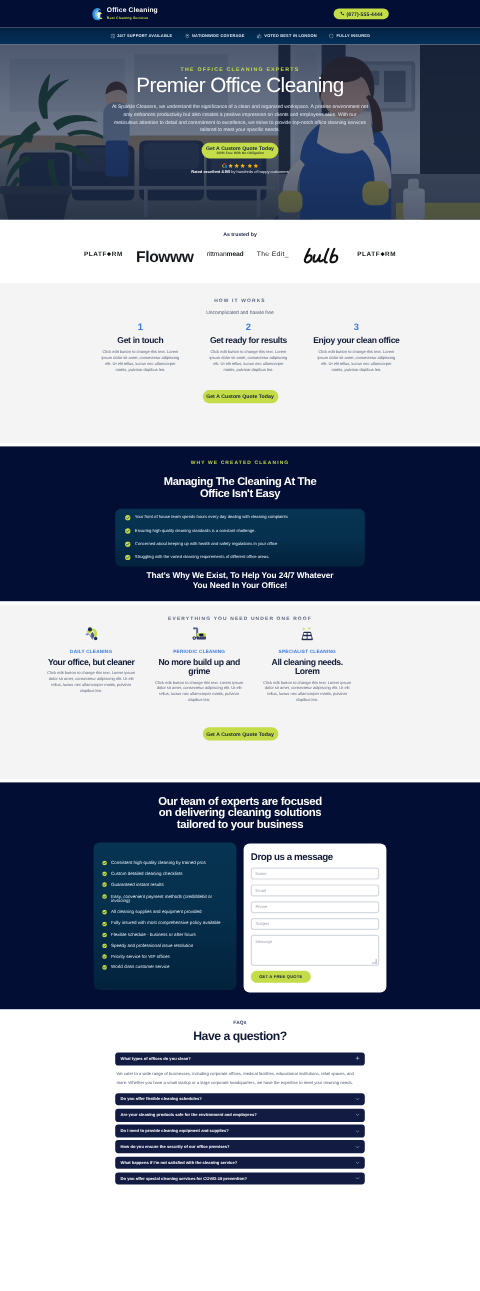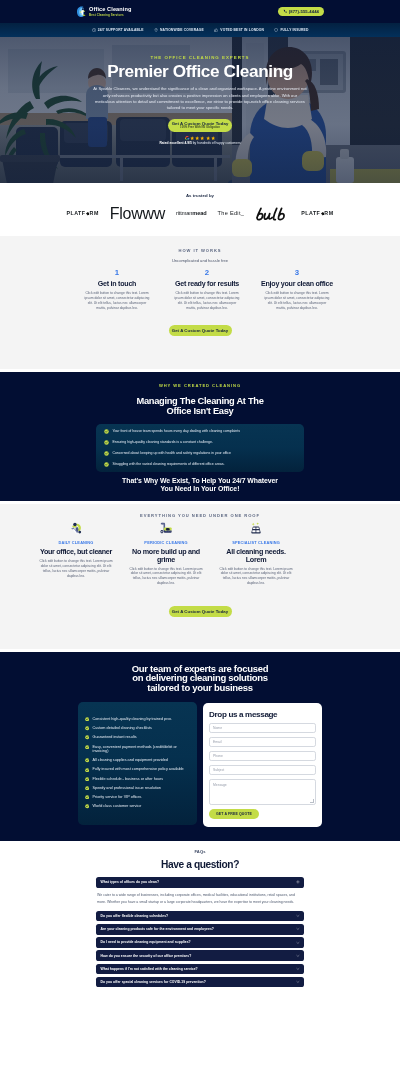--- a/index.html
+++ b/index.html
@@ -25,40 +25,40 @@
 .badge{display:flex;align-items:center;gap:2px;color:#dfe8f5}
 .badge svg{width:4.2px;height:4.2px;display:block;flex:0 0 4.2px}
 .badge span{font-size:3.3px;font-weight:600;letter-spacing:.16px;white-space:nowrap}
 
 
 .hero{height:146px;position:relative;overflow:hidden;background:#1e2c42}
 .hero-photo{position:absolute;inset:0;overflow:hidden}
 .hero-overlay{position:absolute;inset:0;background:linear-gradient(180deg,rgba(14,28,58,.70) 0%,rgba(14,28,58,.58) 35%,rgba(14,28,58,.55) 60%,rgba(14,28,58,.70) 100%)}
 .hero-content{position:relative;z-index:3;text-align:center;padding-top:18px}
 .hero-eyebrow{font-size:4.4px;font-weight:700;letter-spacing:1.0px;color:#c3dc47;text-transform:uppercase}
-.hero-title{margin-top:4px;font-size:17.2px;line-height:15.2px;font-weight:700;color:#fff;letter-spacing:-.4px}
+.hero-title{margin-top:4px;font-size:17.2px;line-height:15.2px;font-weight:400;color:#fff;letter-spacing:-.4px}
 .hero-para{width:215px;margin:7px auto 0;font-size:4.15px;line-height:6.3px;color:#e4e9f2;text-align:center}
 .hero-cta{margin:8px auto 0;width:64px;height:12.5px;border-radius:13px;background:#c3dc47;display:flex;flex-direction:column;align-items:center;justify-content:center;border:none;cursor:pointer}
 .hero-cta b{font-size:4.3px;font-weight:700;color:#11203f;letter-spacing:.05px;line-height:5px}
 .hero-cta i{font-size:2.8px;font-style:normal;color:#3b4a27;line-height:3.4px;font-weight:600}
 .hero-rating{margin-top:4px;display:flex;flex-direction:column;align-items:center;gap:1px}
 .hero-stars{display:flex;align-items:center;gap:.7px}
 .gicon{width:4.6px;height:4.6px;display:block}
 .star{width:4.4px;height:4.4px;display:block}
 .hero-rating-text{font-size:3.3px;color:#e4e9f2}
 .hero-rating-text b{font-weight:700;color:#fff}
 
 
 .trusted{background:#fff;height:53px;padding-top:10px;text-align:center}
 .trusted-title{font-size:4.3px;font-weight:700;color:#16233f;letter-spacing:.05px}
 .trusted-logos{margin-top:8px;display:flex;align-items:center;justify-content:center;gap:11px;color:#14181c}
 .tl{display:block;line-height:1}
 .tl-platform{font-size:5.3px;font-weight:800;letter-spacing:.5px}
 .tl-platform .dmd{width:3.6px;height:3.6px;display:inline-block;vertical-align:-.2px;margin:0 .2px}
-.tl-flowww{font-size:16px;font-weight:400;letter-spacing:-.3px;font-family:"Liberation Sans",sans-serif}
+.tl-flowww{font-size:13px;font-weight:700;letter-spacing:-.3px;font-family:"Liberation Sans",sans-serif}
 .tl-ritt{font-size:5.6px;letter-spacing:-.1px}
 .tl-ritt b{font-weight:800}
 .tl-edit{font-size:5.6px;letter-spacing:.3px}
 
 
 .sec-eyebrow{font-size:4.1px;font-weight:700;letter-spacing:.95px;color:#5b6680;text-transform:uppercase;text-align:center}
 .sec-title{font-size:9.5px;line-height:10.4px;font-weight:700;color:#101a36;text-align:center;letter-spacing:-.25px}
 .sec-sub{font-size:4.1px;color:#4d566c;text-align:center;margin-top:5px}
 .btn-lime{display:flex;flex-direction:column;align-items:center;justify-content:center;background:#c3dc47;border:none;border-radius:20px;cursor:pointer;font-family:inherit}
 .btn-lime b{font-size:4.3px;font-weight:700;color:#15213d;letter-spacing:.04px}

